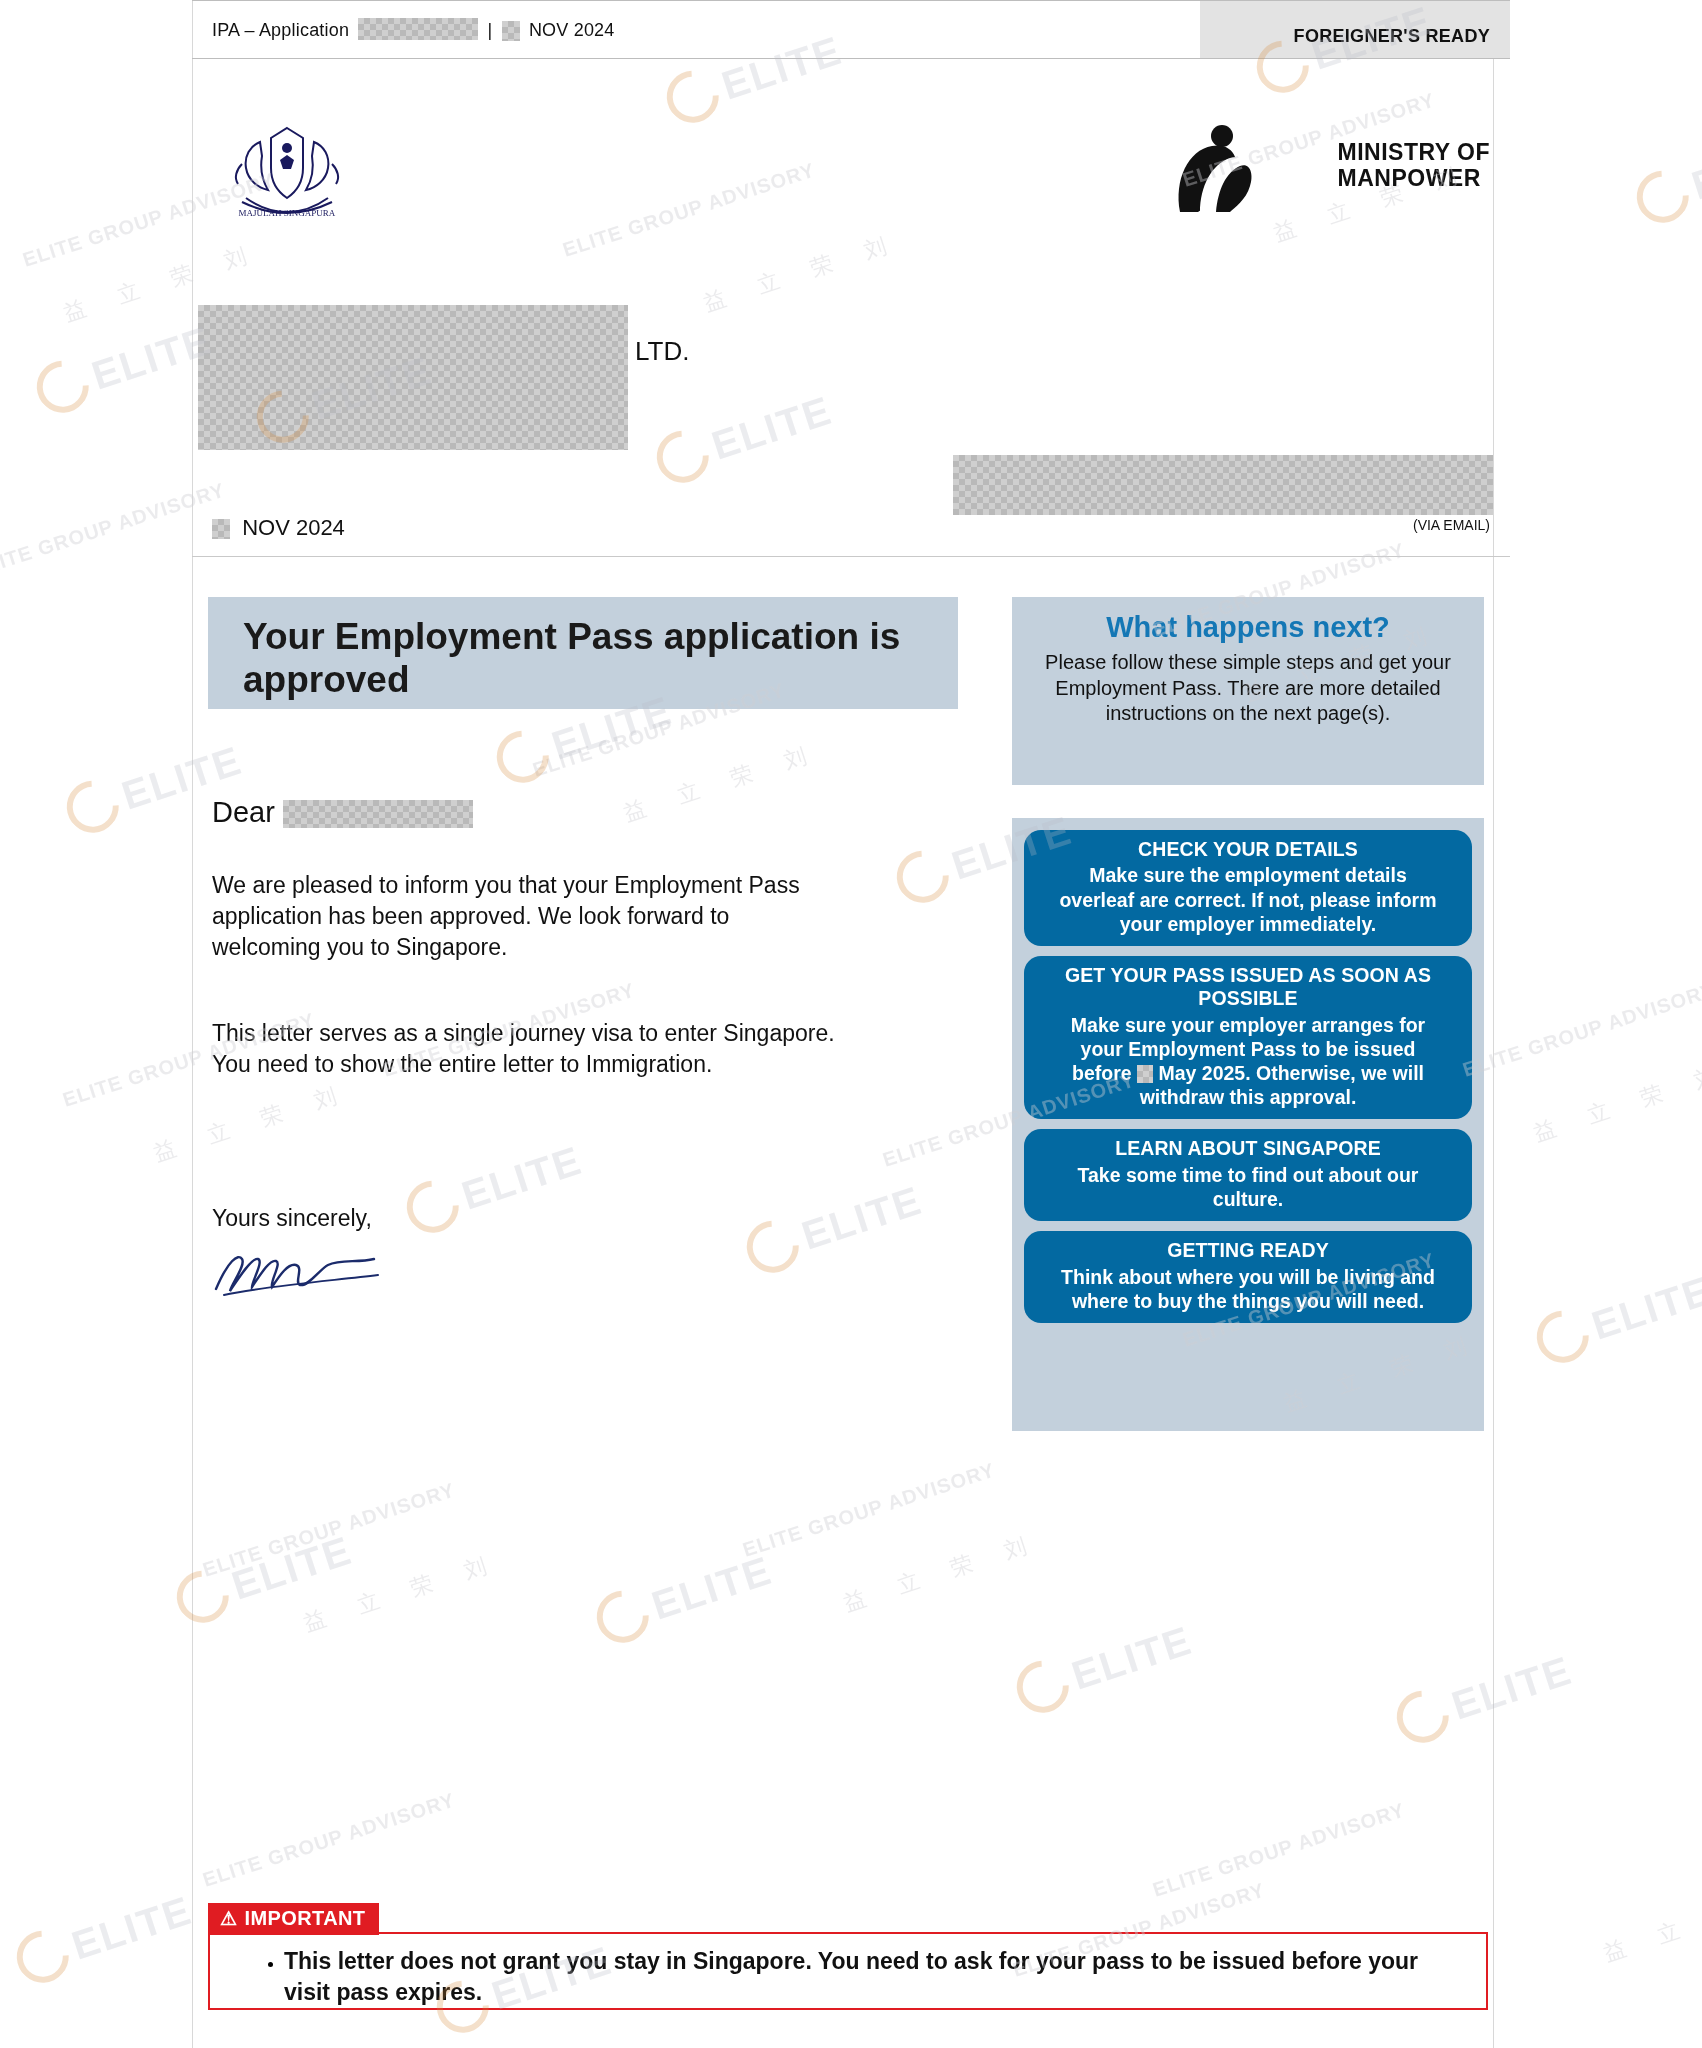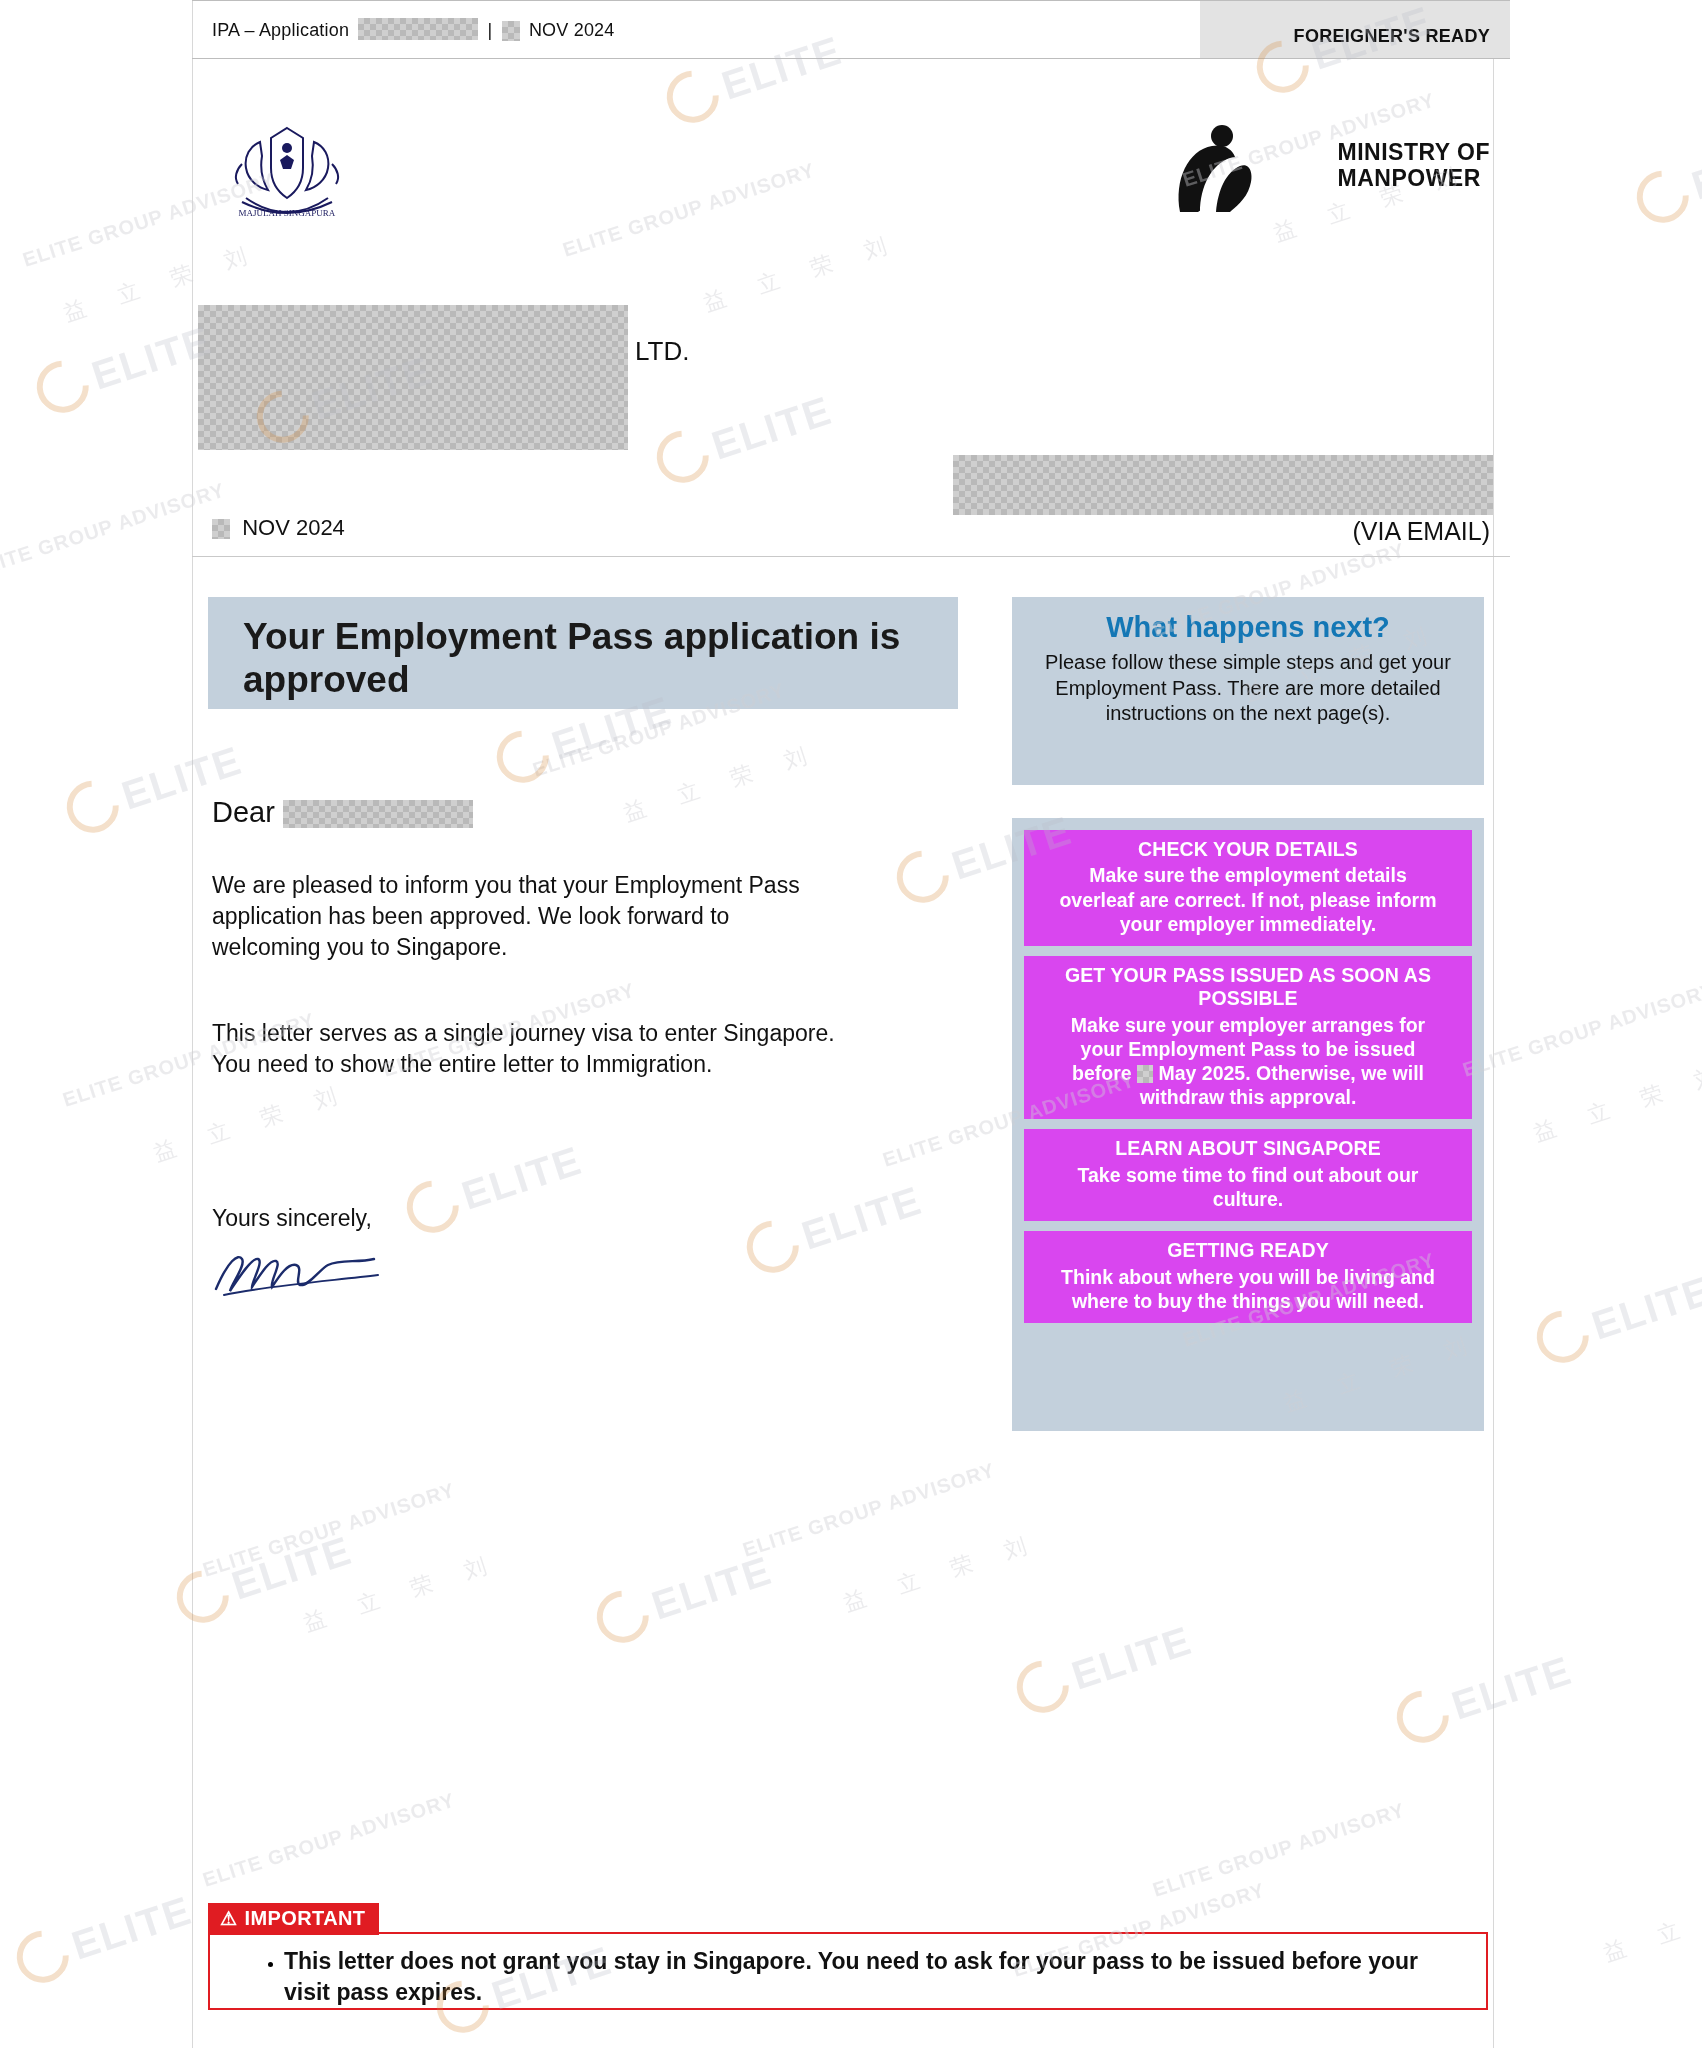--- a/index.html
+++ b/index.html
@@ -88,21 +88,21 @@
   .addr-right {
     position:absolute; left:953px; top:455px;
     width:540px; height:60px;
   }
   .date-line {
     position:absolute; left:212px; top:515px;
     font-size:22px; color:#111;
   }
   .via-email {
     position:absolute; right:212px; top:517px;
-    font-size:25px; color:#111;
+    font-size:14px; color:#111;
   }
   .rule-date {
     position:absolute; left:192px; right:192px; top:556px; height:1px; background:#c9c9c9;
   }
 
   
   .headline {
     position:absolute; left:208px; top:597px;
     width:750px; height:112px;
     background:#c3d0dc;
@@ -153,25 +153,26 @@
     font-size:20px; color:#111; line-height:1.28;
   }
 
   .steps {
     position:absolute; left:1012px; top:818px;
     width:472px; height:613px;
     background:#c3d0dc;
     padding:12px;
   }
   .step {
-    background:#d946ef;
+    background:#0369a1;
     color:#fff;
     text-align:center;
     padding:8px 28px 10px;
     margin-bottom:10px;
+    border-radius:17px;
   }
   .step:last-child { margin-bottom:0; }
   .step .t {
     font-size:19.5px; font-weight:bold; line-height:1.2; margin-bottom:2px;
     letter-spacing:.1px;
   }
   .step .d {
     font-size:19.5px; font-weight:bold; line-height:1.24;
   }
   .step .d .redact-sm { vertical-align:-3px; width:16px; height:18px; }

